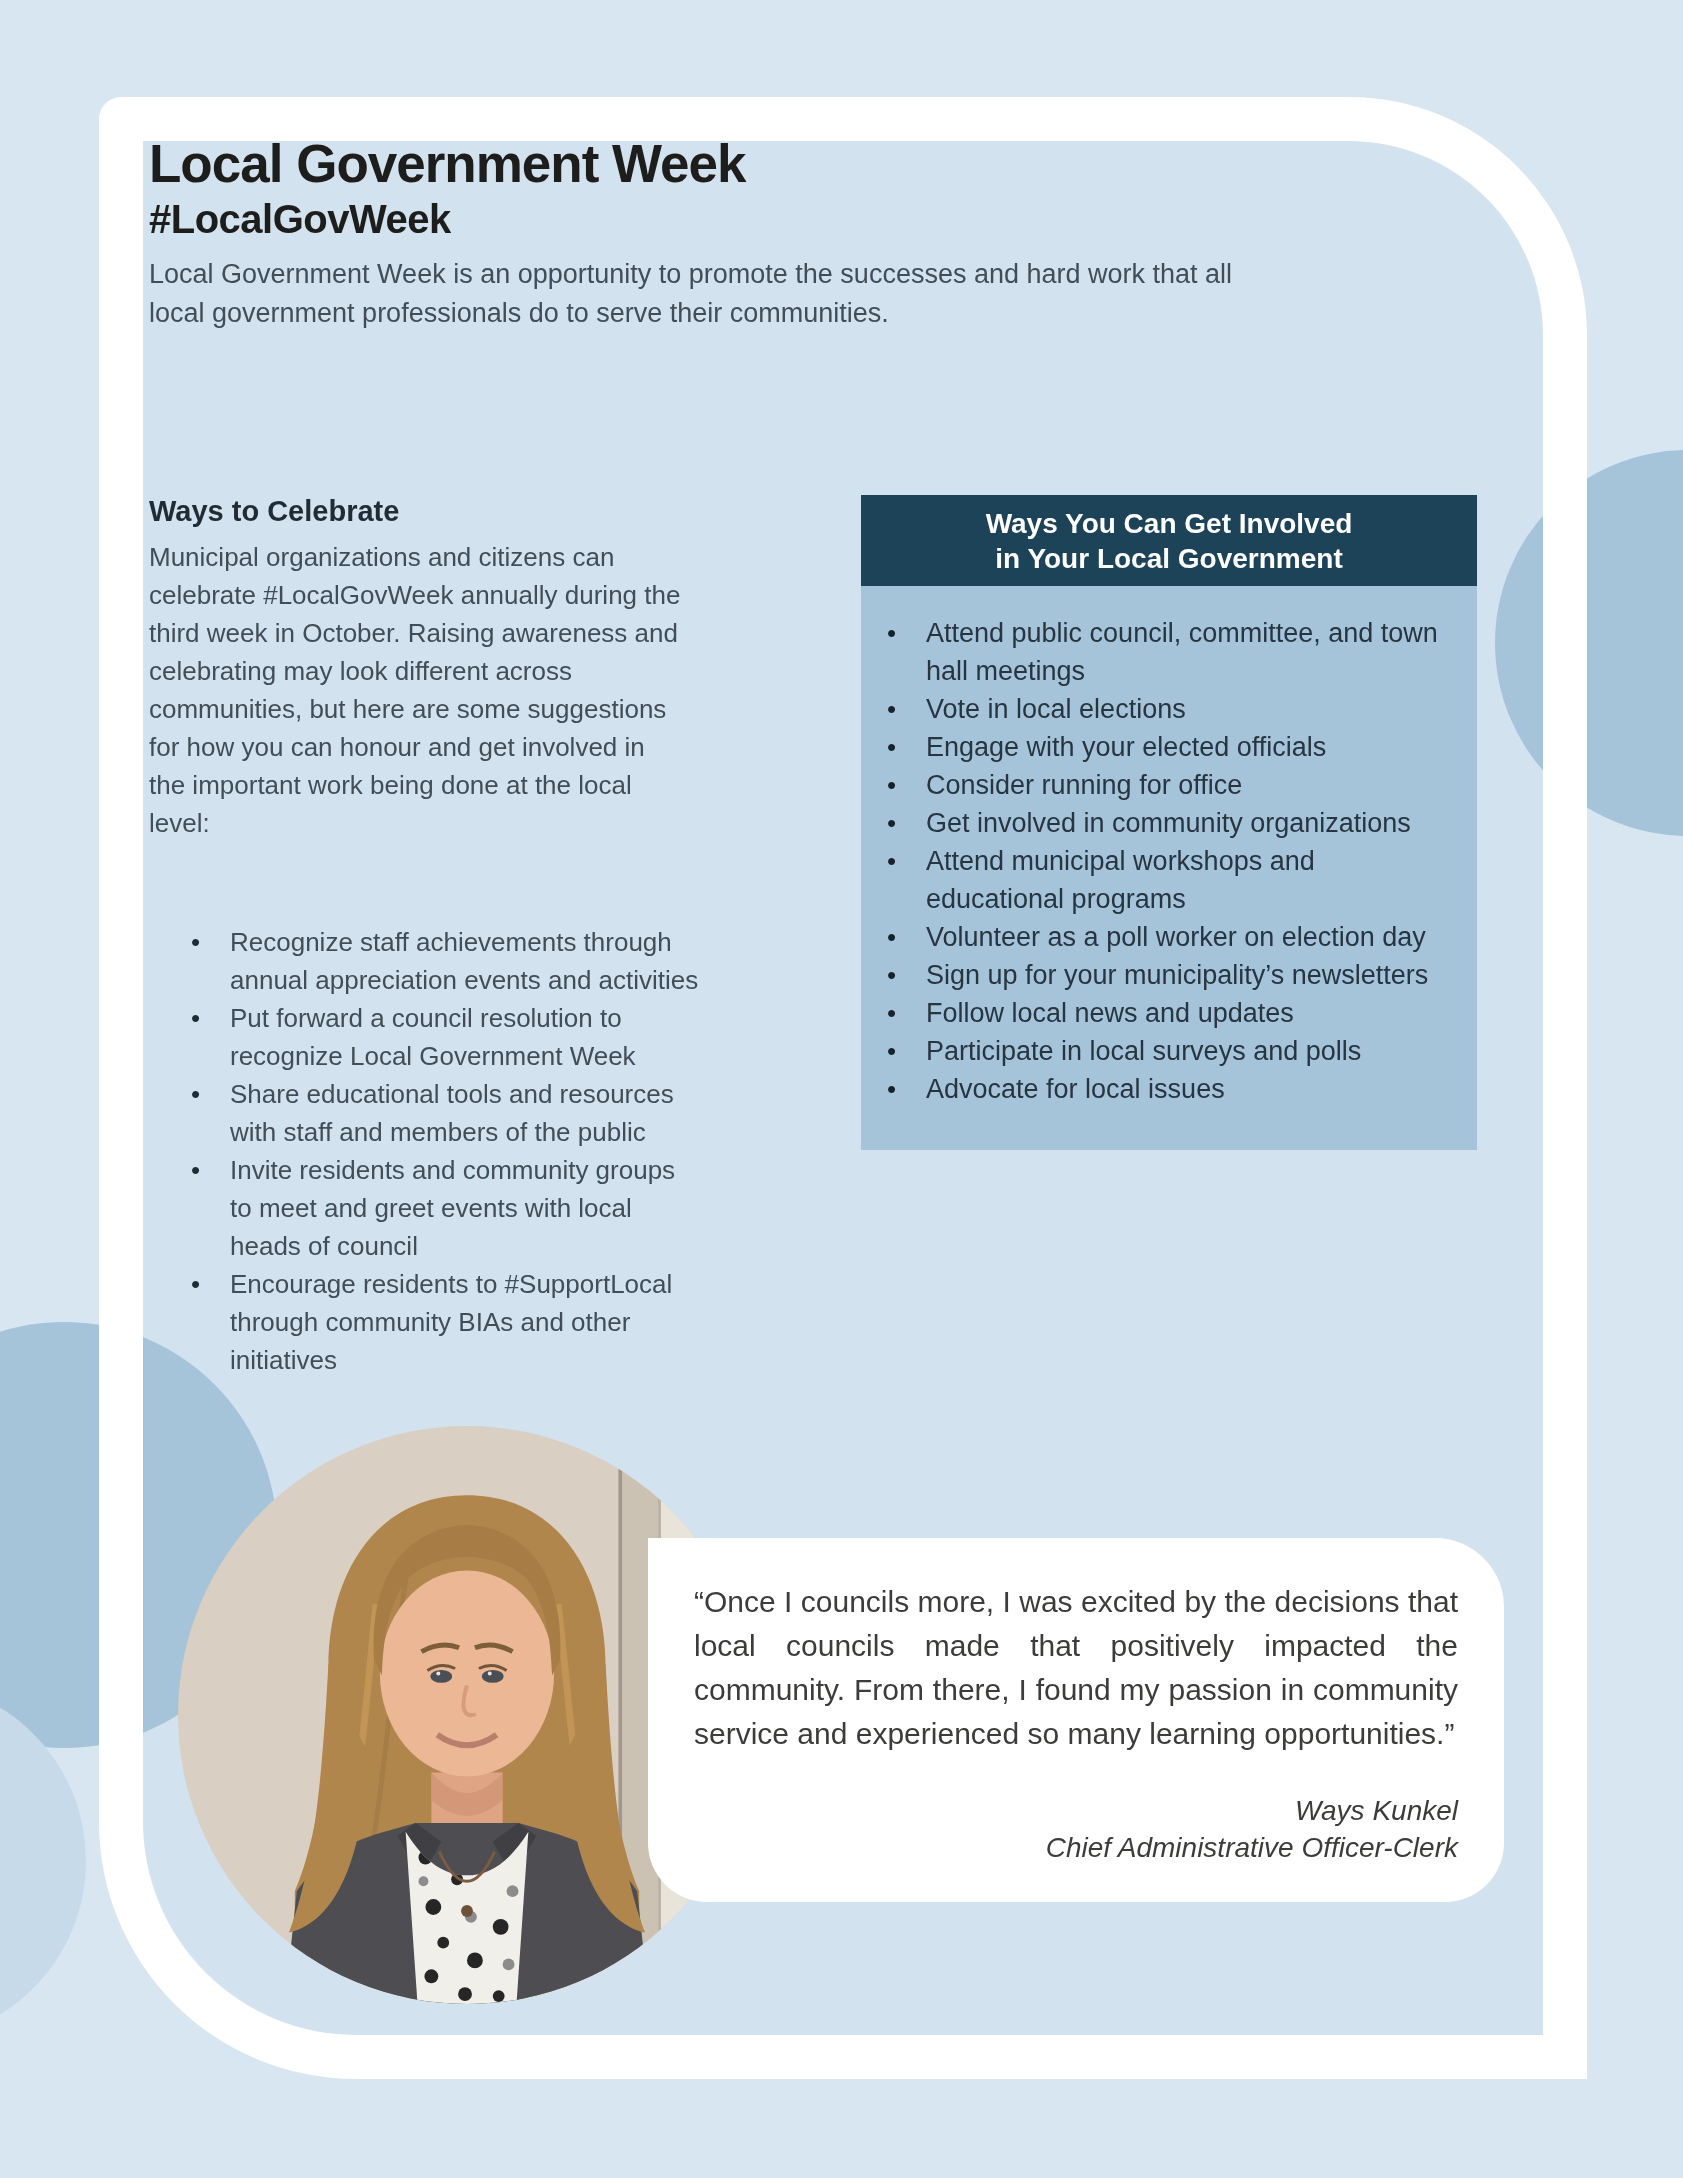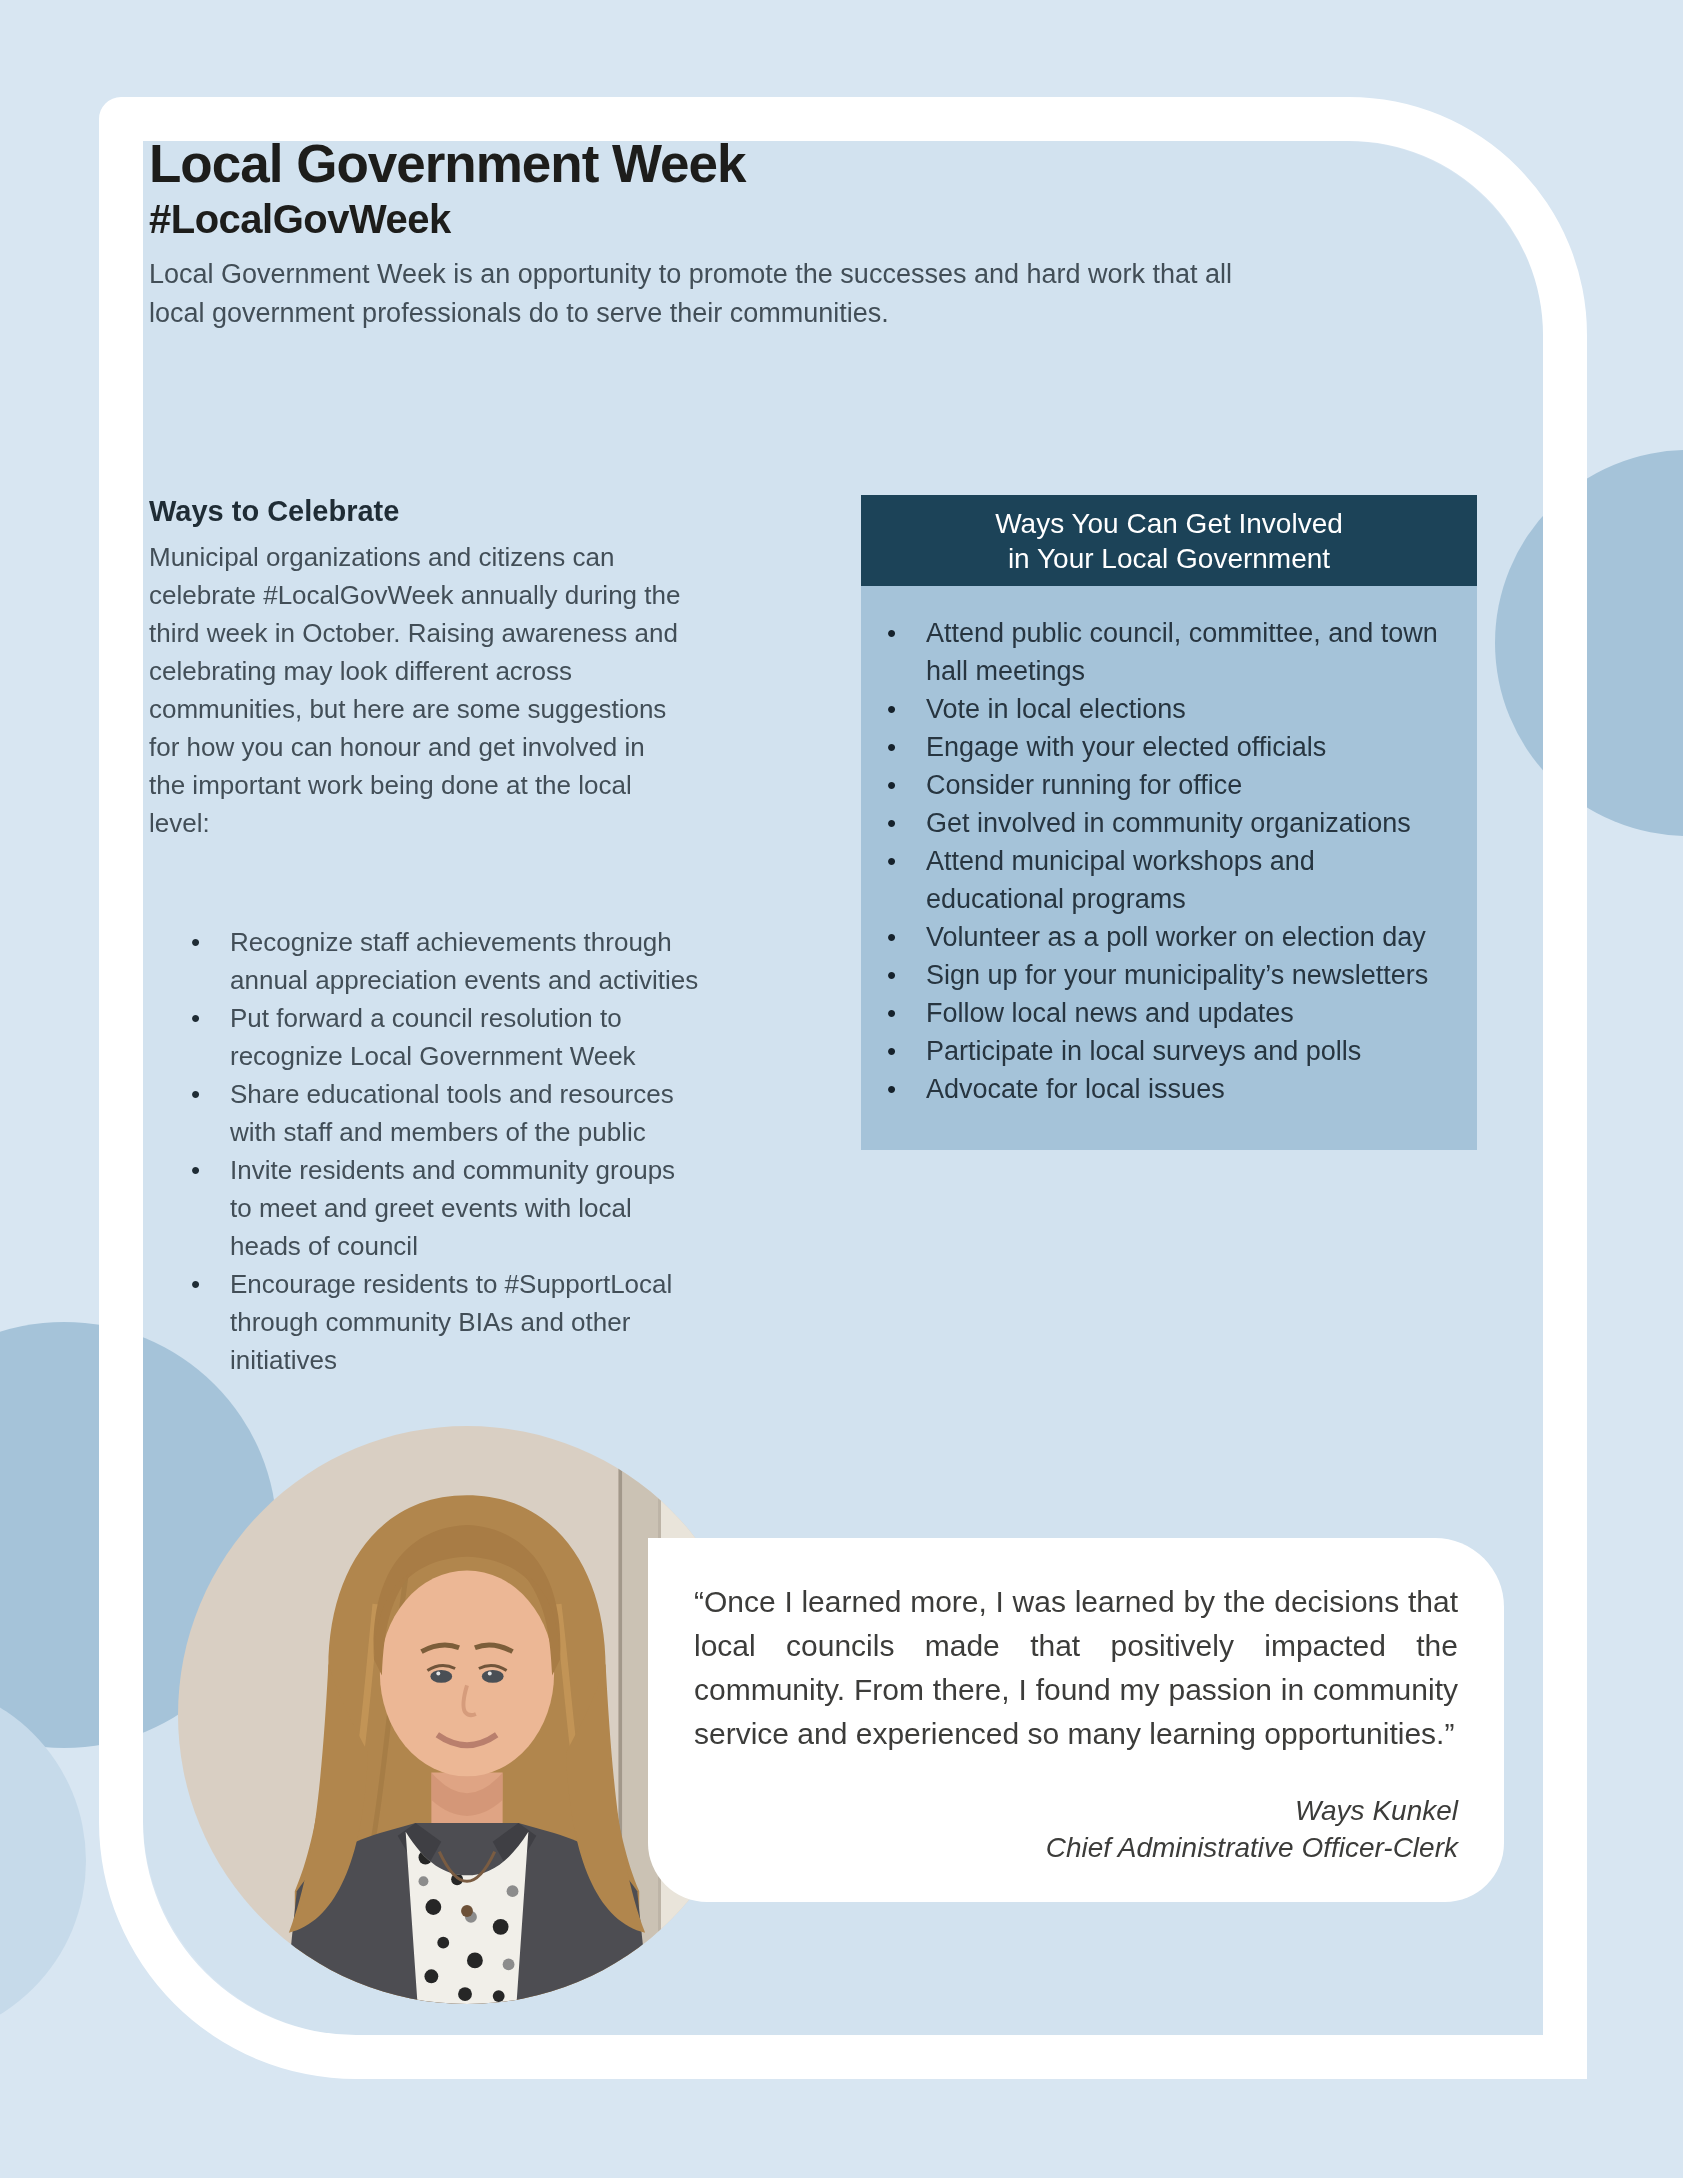--- a/index.html
+++ b/index.html
@@ -75,21 +75,21 @@
     left:861px;top:495px;width:616px;z-index:5;
     background:var(--box_body,#a5c3d9);
   }
   .involved-header{
     background:var(--navy,#1c4358);
     min-height:91px;display:flex;flex-direction:column;
     align-items:center;justify-content:center;
     padding:6px 10px;box-sizing:border-box;
   }
   .involved-header div{
-    color:#ffffff;font-size:28px;line-height:35px;font-weight:400;
+    color:#ffffff;font-size:28px;line-height:35px;font-weight:700;
     text-align:center;
   }
   .involved-body{padding:28px 28px 42px 0;}
   .involved-body ul.bullets li{
     padding-left:65px;color:var(--box_text,#273540);font-size:27px;line-height:38px;
   }
   .involved-body ul.bullets li::before{left:26px;color:#16222c;}
 
   
   .portrait{
@@ -225,19 +225,19 @@
 
     <path d="M264,430 Q292,490 320,430" stroke="#7a5c42" stroke-width="3" fill="none"></path>
     <circle cx="292" cy="490" r="6" fill="#6d5138"></circle>
 
     <path d="M152,240 C146,350 138,445 112,512 C162,500 188,432 192,330 C176,300 161,272 152,240 Z" fill="#b1864d"></path>
     <path d="M432,240 C438,350 446,445 472,512 C422,500 396,432 392,330 C408,300 423,272 432,240 Z" fill="#b1864d"></path>
   </svg>
 </div>
 
 <div class="abs quote-card">
-  <div class="quote-text">“Once I learned more, I was learned by the decisions that local councils made that positively impacted the community. From there, I found my passion in community service and experienced so many learning opportunities.”</div>
+  <div class="quote-text">“Once I councils more, I was excited by the decisions that local councils made that positively impacted the community. From there, I found my passion in community service and experienced so many learning opportunities.”</div>
   <div class="quote-attrib">
     <div>Ways Kunkel</div>
     <div>Chief Administrative Officer-Clerk</div>
   </div>
 </div>
 
 
 </body></html>

